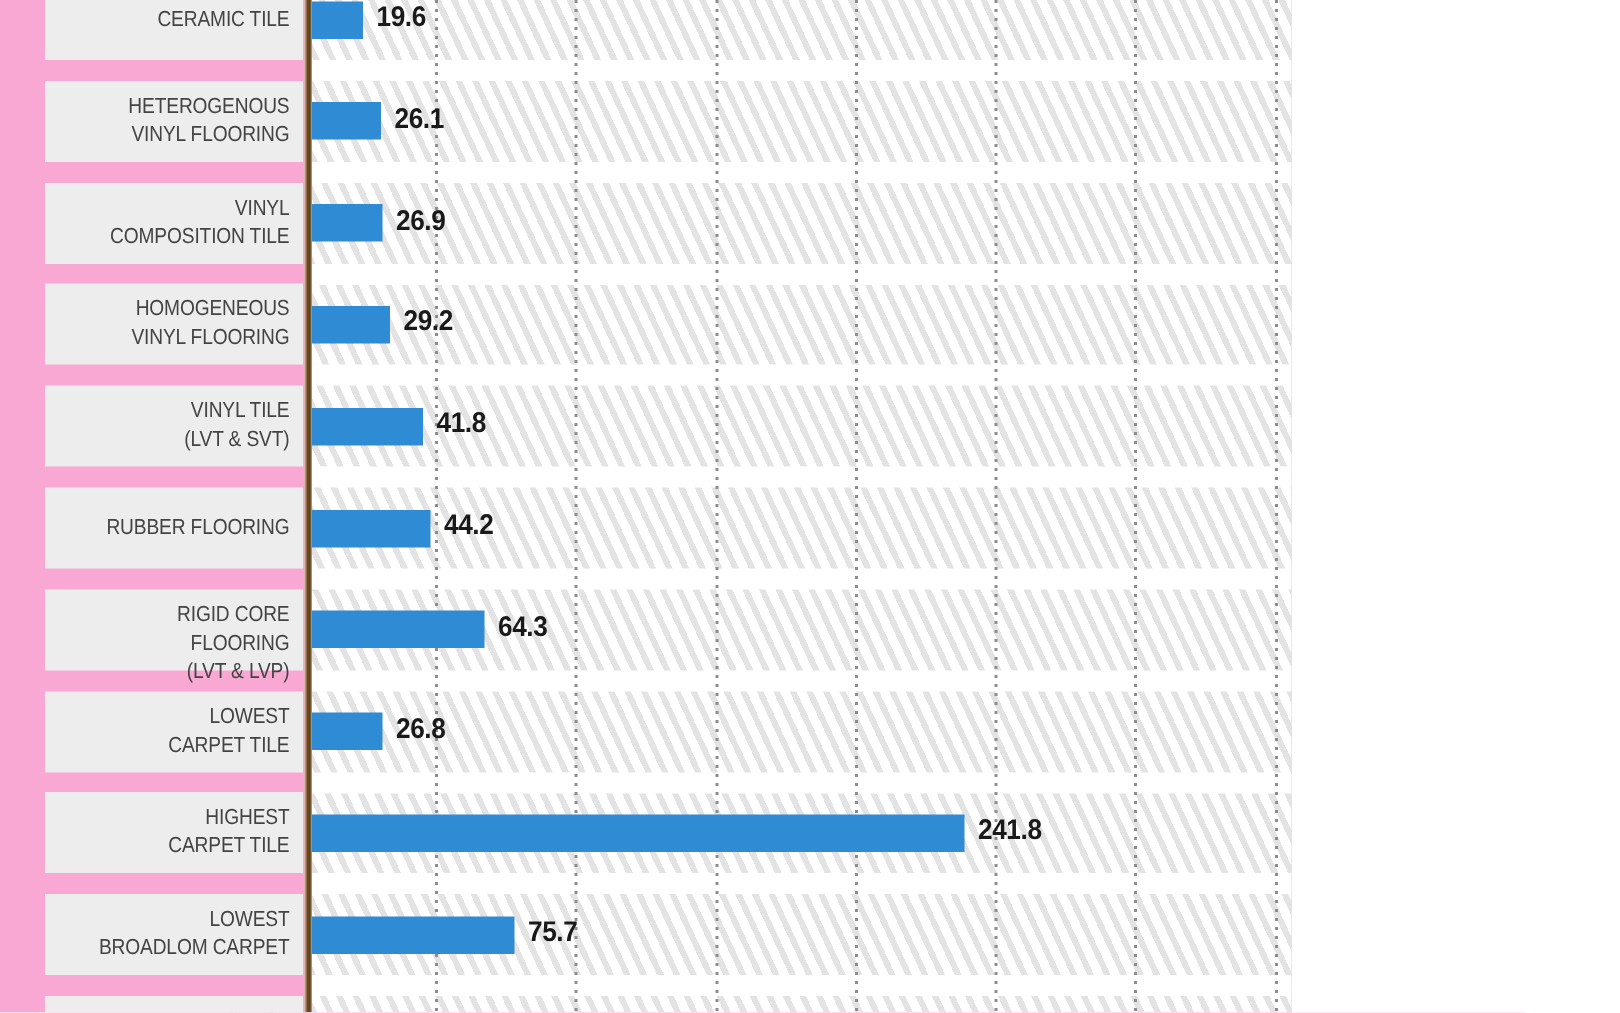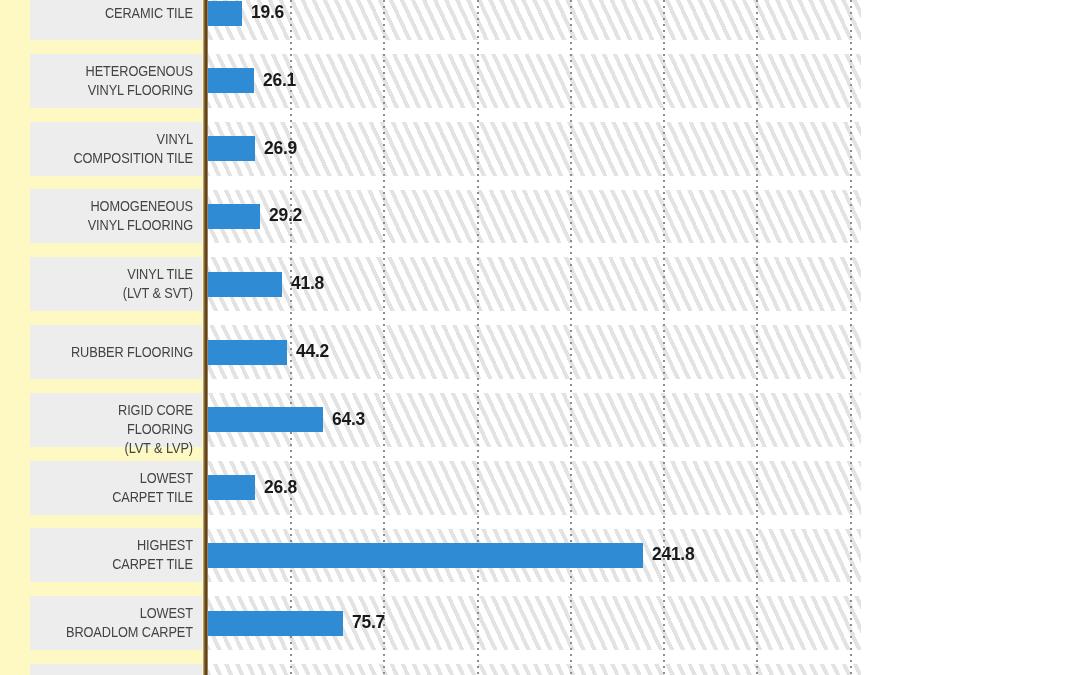--- a/index.html
+++ b/index.html
@@ -7,21 +7,21 @@
     width: 1080px; height: 675px;
     overflow: hidden;
     background: #ffffff;
     font-family: "Liberation Sans", sans-serif;
   }
 
   #chart-root {
     position: relative;
     width: 861px;
     height: 675px;
-    background: #fef9c3;
+    background: #f9a8d4;
     overflow: hidden;
   }
 
   
   .plot-hatch {
     position: absolute;
     left: 207px;
     top: 0;
     right: 0;
     bottom: 0;

